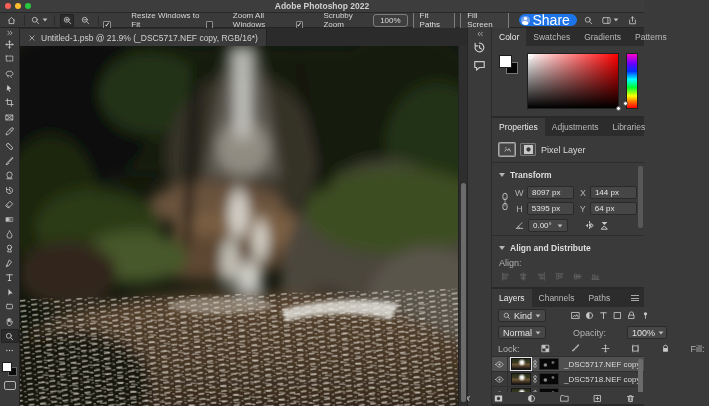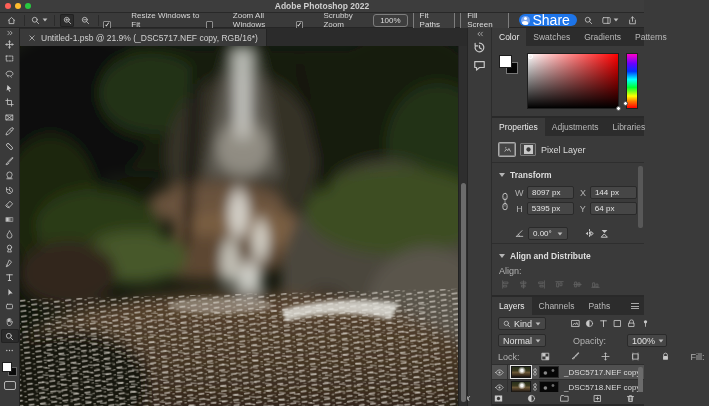--- a/index.html
+++ b/index.html
@@ -496,21 +496,21 @@
                 <span class="tfield">8097 px</span>
                 <span class="tlabel">X</span>
                 <span class="tfield">144 px</span>
               </div>
               <div class="trow">
                 <span class="tlabel">H</span>
                 <span class="tfield">5395 px</span>
                 <span class="tlabel">Y</span>
                 <span class="tfield">64 px</span>
               </div>
-              <div class="trow" style="margin-top:12px">
+              <div class="trow" style="margin-top:4px">
                 <span>
                   <svg class="ic s9" viewBox="0 0 11 11">
                       <path d="M1.8 9h7.7M1.8 9L8.6 2M5.3 9a3.8 3.8 0 00-1.1-2.7"></path>
                     </svg>
                 </span>
                 <span class="anglefield">
                   <span>0.00°</span>
                   <span class="tri" style="transform:scale(.8)"></span>
                 </span>
                 <span style="width:8px"></span>

